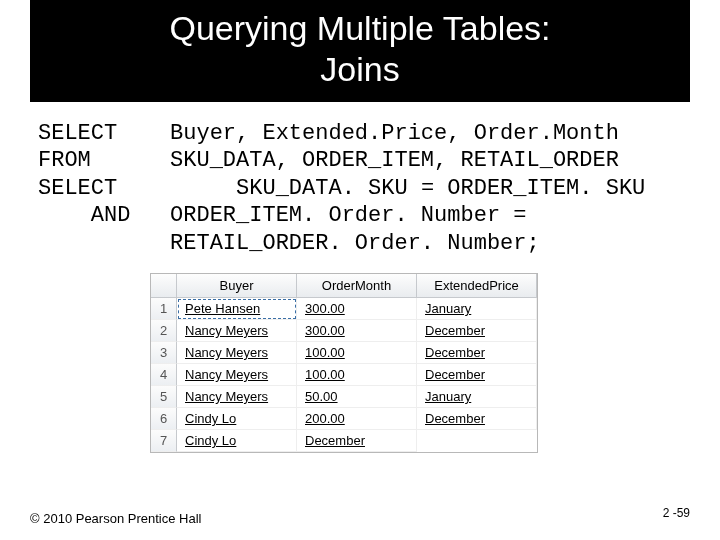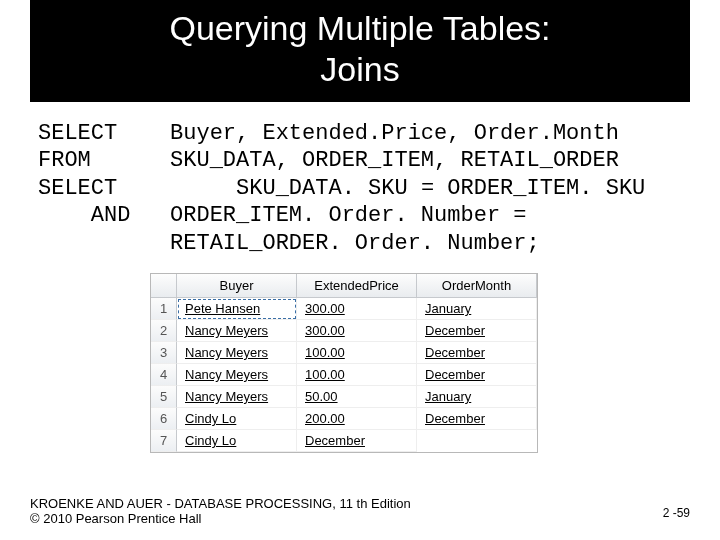--- a/index.html
+++ b/index.html
@@ -106,22 +106,22 @@
 <div class="sql-block"><span>SELECT</span>    <span>Buyer, Extended.Price, Order.Month</span>
 <span>FROM</span>      <span>SKU_DATA, ORDER_ITEM, RETAIL_ORDER</span>
 <span>SELECT</span>         <span>SKU_DATA. SKU = ORDER_ITEM. SKU</span>
     <span>AND</span>   <span>ORDER_ITEM. Order. Number =</span>
           <span>RETAIL_ORDER. Order. Number;</span></div>
 
 <div class="table-wrap">
   <div class="grid" id="result-grid">
       <div class="hdr corner"></div>
       <div class="hdr">Buyer</div>
+      <div class="hdr">OrderMonth</div>
       <div class="hdr">ExtendedPrice</div>
-      <div class="hdr">OrderMonth</div>
       <div class="rowhdr">1</div>
       <div class="cell selected">Pete Hansen</div>
       <div class="cell">300.00</div>
       <div class="cell">January</div>
       <div class="rowhdr">2</div>
       <div class="cell">Nancy Meyers</div>
       <div class="cell">300.00</div>
       <div class="cell">December</div>
       <div class="rowhdr">3</div>
       <div class="cell">Nancy Meyers</div>
@@ -139,19 +139,18 @@
       <div class="cell">Cindy Lo</div>
       <div class="cell">200.00</div>
       <div class="cell">December</div>
       <div class="rowhdr">7</div>
       <div class="cell">Cindy Lo</div>
       <div class="cell">December</div>
     </div>
 </div>
 
 <div class="footer">
-  <span class="src">KROENKE AND AUER - DATABASE PROCESSING, 11 th Edition</span>
   <span class="copy">© 2010 Pearson Prentice Hall</span>
   <span class="pagenum">2 -59</span>
 </div>
 
 
 
 
 </body></html>

